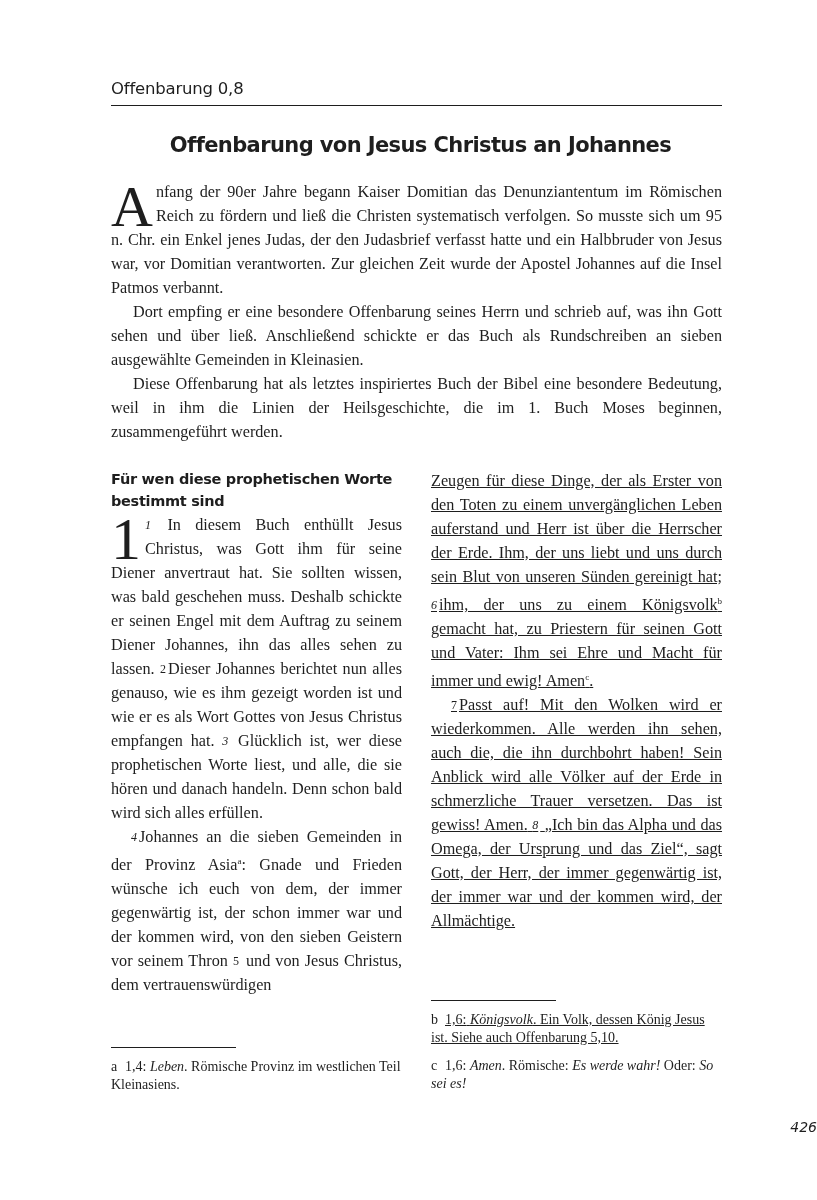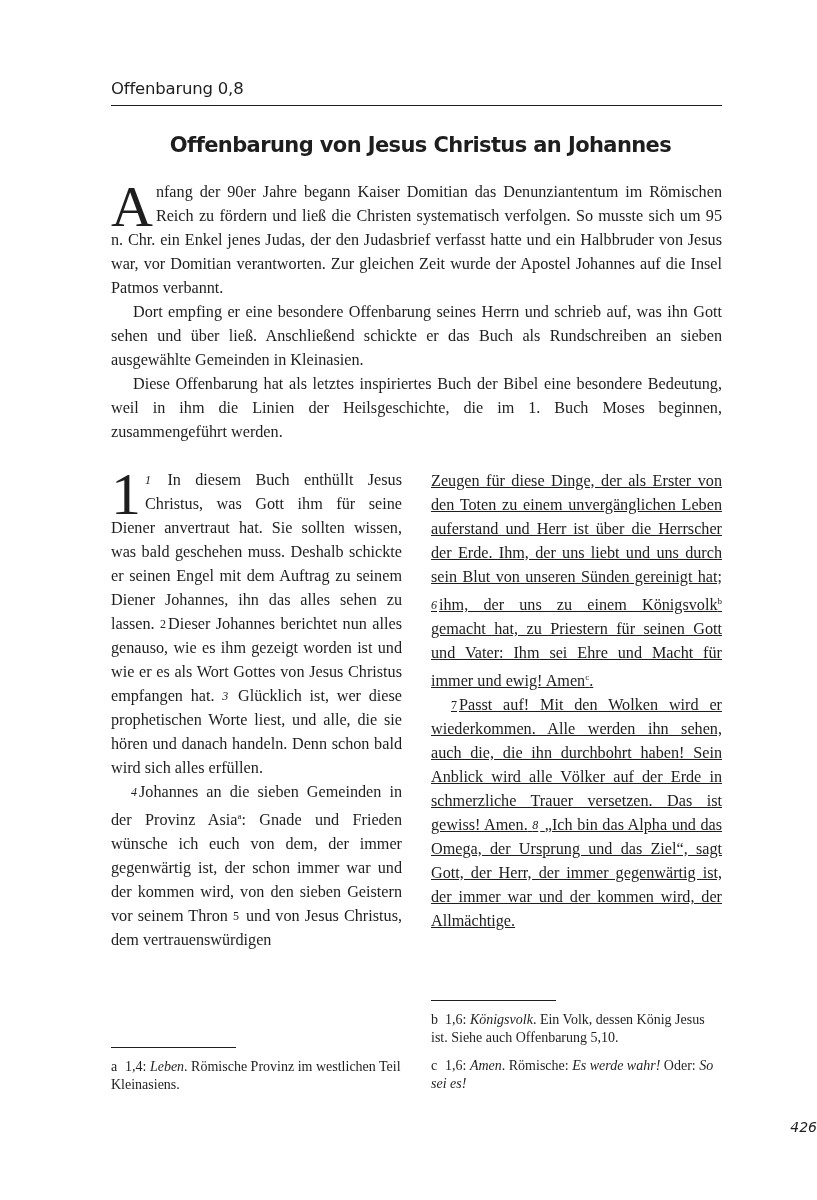--- a/index.html
+++ b/index.html
@@ -42,35 +42,36 @@
 
 <h1 class="title sans" style="margin:4px;">Offenbarung von Jesus Christus an Johannes</h1>
 
 <div class="intro serif">
   <p class="first"><span class="dropcap-a">A</span><span>nfang der 90er Jahre begann Kaiser Domitian das Denunziantentum im Römischen Reich zu fördern und ließ die Christen systematisch verfolgen. So musste sich um 95 n. Chr. ein Enkel jenes Judas, der den Judasbrief verfasst hatte und ein Halbbruder von Jesus war, vor Domitian verantworten. Zur gleichen Zeit wurde der Apostel Johannes auf die Insel Patmos verbannt.</span></p>
   <p>Dort empfing er eine besondere Offenbarung seines Herrn und schrieb auf, was ihn Gott sehen und über ließ. Anschließend schickte er das Buch als Rundschreiben an sieben ausgewählte Gemeinden in Kleinasien.</p>
   <p>Diese Offenbarung hat als letztes inspiriertes Buch der Bibel eine besondere Bedeutung, weil in ihm die Linien der Heilsgeschichte, die im 1. Buch Moses beginnen, zusammengeführt werden.</p>
 </div>
 
 <div class="col col-left serif">
+  <div class="section-heading sans">Für wen diese prophetischen Worte bestimmt sind</div>
   <p><span class="dropcap-1">1</span><span class="vnum">1</span> <span>In diesem Buch enthüllt Jesus Christus, was Gott ihm für seine Diener anvertraut hat. Sie sollten wissen, was bald geschehen muss. Deshalb schickte er seinen Engel mit dem Auftrag zu seinem Diener Johannes, ihn das alles sehen zu lassen.</span> <span class="vnum" style="font-style:normal">2</span><span>Dieser Johannes berichtet nun alles genauso, wie es ihm gezeigt worden ist und wie er es als Wort Gottes von Jesus Christus empfangen hat.</span> <span class="vnum">3</span> <span>Glücklich ist, wer diese prophetischen Worte liest, und alle, die sie hören und danach handeln. Denn schon bald wird sich alles erfüllen.</span></p>
   <p class="indent"><span class="vnum">4</span><span>Johannes an die sieben Gemeinden in der Provinz Asia</span><span class="fnmark">a</span><span>: Gnade und Frieden wünsche ich euch von dem, der immer gegenwärtig ist, der schon immer war und der kommen wird, von den sieben Geistern vor seinem Thron</span> <span class="vnum" style="font-style:normal">5</span> <span>und von Jesus Christus, dem vertrauenswürdigen</span></p>
 </div>
 
 <div class="col col-right serif" style="top:469px;">
   <p><span>Zeugen für diese Dinge, der als Erster von den Toten zu einem unvergänglichen Leben auferstand und Herr ist über die Herrscher der Erde. Ihm, der uns liebt und uns durch sein Blut von unseren Sünden gereinigt hat;</span> <span class="vnum">6</span><span>ihm, der uns zu einem Königsvolk</span><span class="fnmark">b</span><span> gemacht hat, zu Priestern für seinen Gott und Vater: Ihm sei Ehre und Macht für immer und ewig! Amen</span><span class="fnmark">c</span><span>.</span></p>
   <p class="indent"><span class="vnum" style="font-style:normal">7</span><span>Passt auf! Mit den Wolken wird er wiederkommen. Alle werden ihn sehen, auch die, die ihn durchbohrt haben! Sein Anblick wird alle Völker auf der Erde in schmerzliche Trauer versetzen. Das ist gewiss! Amen.</span> <span class="vnum">8</span> <span>„Ich bin das Alpha und das Omega, der Ursprung und das Ziel“, sagt Gott, der Herr, der immer gegenwärtig ist, der immer war und der kommen wird, der Allmächtige.</span></p>
 </div>
 
 <div class="fn-rule" style="left:111px; top:1047px;"></div>
 <div class="fn serif" style="left:111px; top:1058px;">
   <span class="lab">a</span><span>1,4:</span> <i>Leben</i><span>. Römische Provinz im westlichen Teil Kleinasiens.</span>
 </div>
 
 <div class="fn-rule" style="left:431px; top:1000px;"></div>
-<div class="fn serif" style="left:431px; top:1011px;">
+<div class="fn serif" style="left:431px; top:1011px;text-decoration:underline;">
   <span class="lab">b</span><span>1,6:</span> <i>Königsvolk</i><span>. Ein Volk, dessen König Jesus ist. Siehe auch Offenbarung 5,10.</span>
 </div>
 <div class="fn serif" style="left:431px; top:1057px;">
   <span class="lab">c</span><span>1,6:</span> <i>Amen</i><span>. Römische: </span><i>Es werde wahr!</i><span> Oder: </span><i>So sei es!</i>
 </div>
 
 <div class="page-num sans">426</div>
 
 </body></html>

